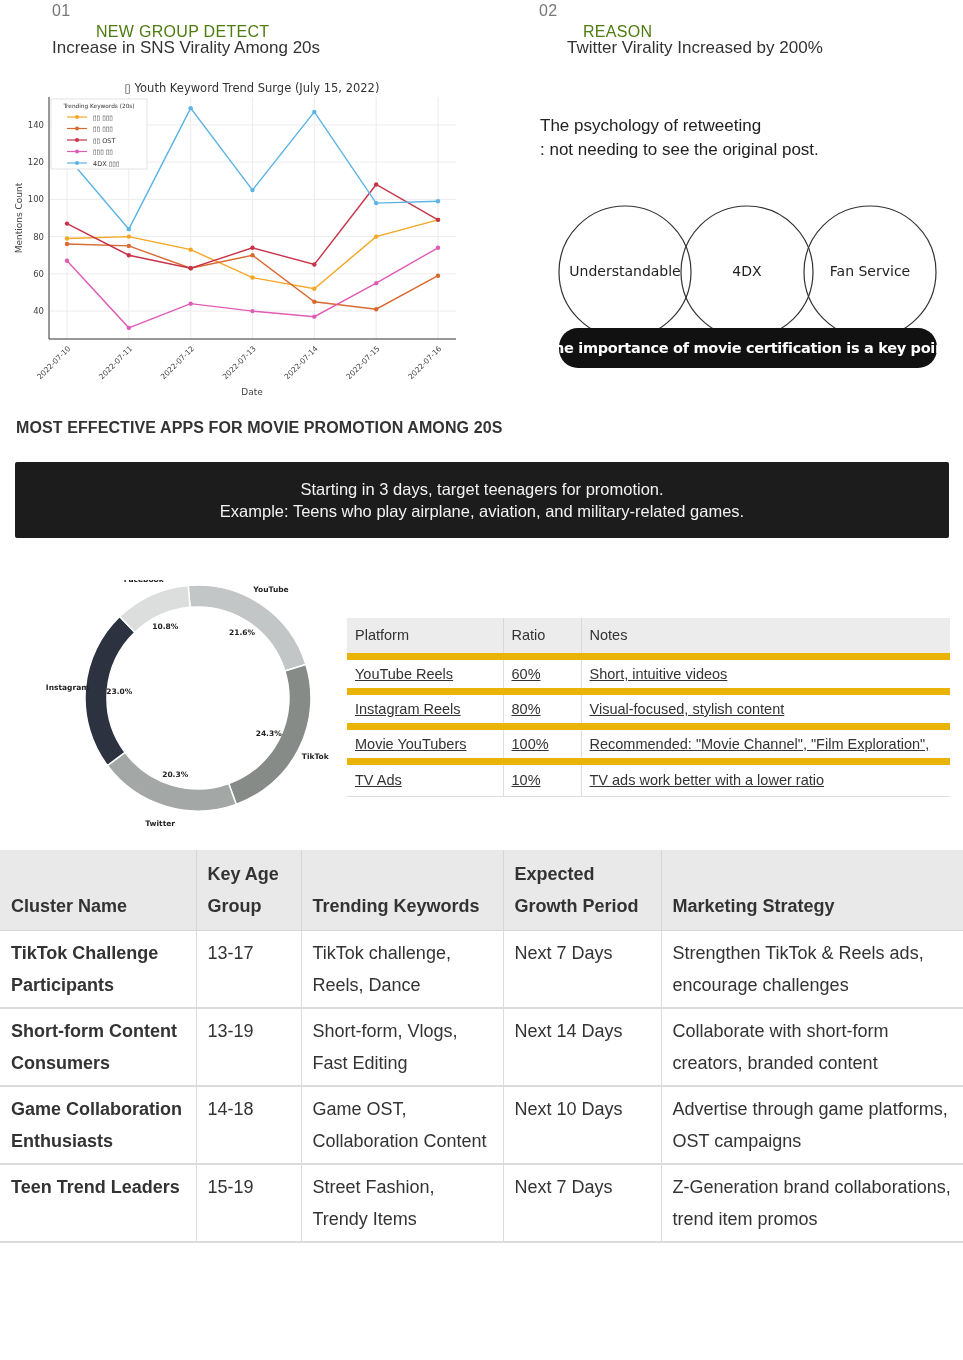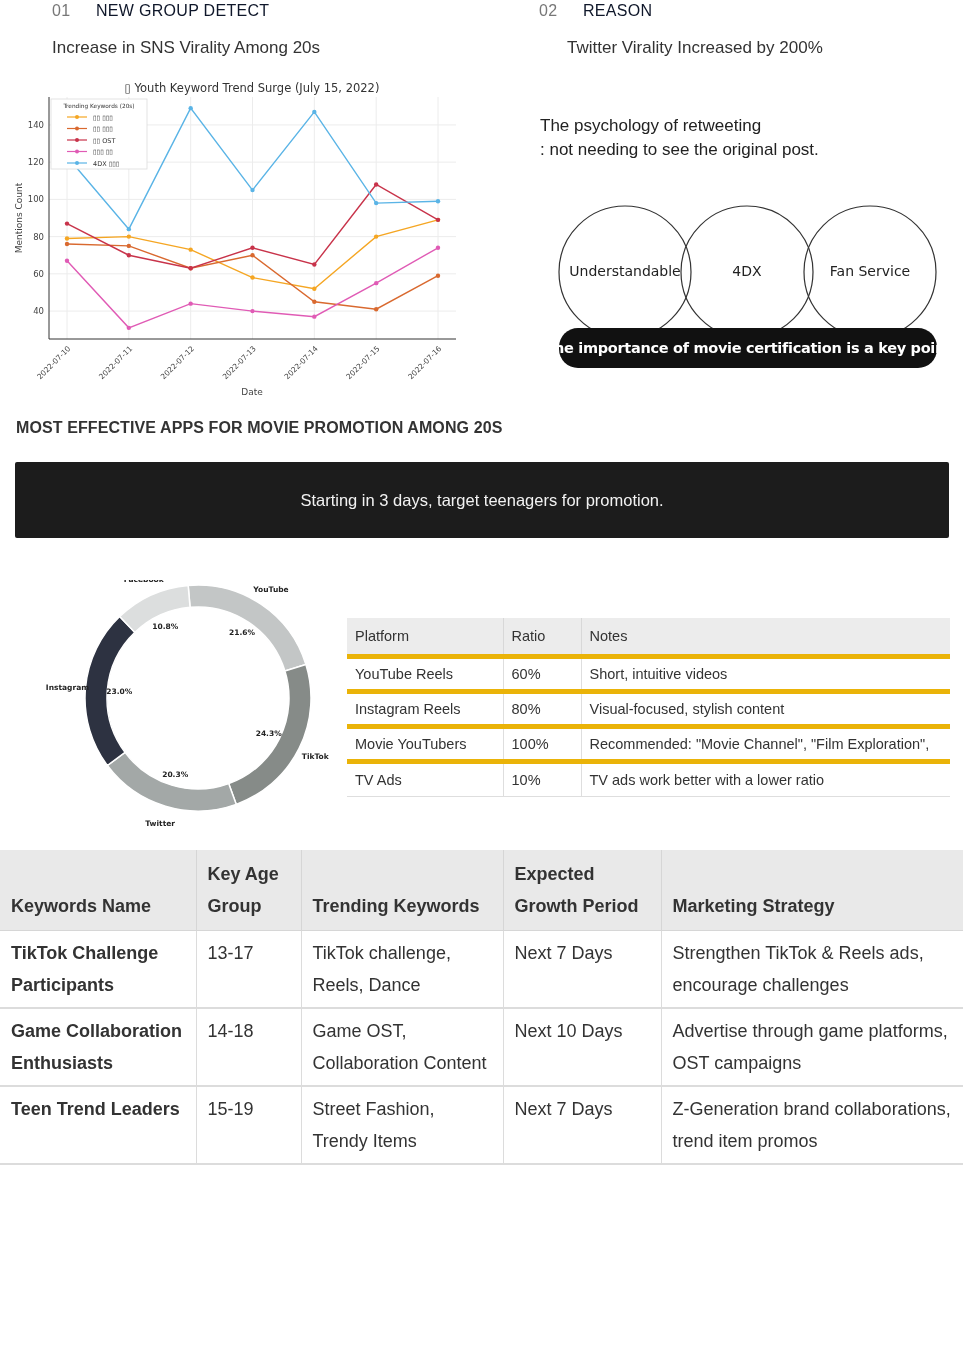--- a/index.html
+++ b/index.html
@@ -1,31 +1,31 @@
 <!DOCTYPE html>
 <html><head>
 <meta charset="utf-8">
 <style>
   * { box-sizing: border-box; margin: 0; padding: 0; }
   body { width: 963px; height: 1360px; background: #ffffff; font-family: "Liberation Sans", sans-serif; color: #222; position: relative; overflow: hidden; }
   .abs { position: absolute; }
   .sec-num { font-size: 16px; color: #777; letter-spacing: 0.3px; }
-  .sec-title { font-size: 16px; color: #0f172a; letter-spacing: 0.3px; }
+  .sec-title { font-size: 16px; color: #4d7c0f; letter-spacing: 0.3px; margin-top: 21px; }
   .subhead { font-size: 17px; color: #333; }
   .body-text { font-size: 17px; color: #222; line-height: 24px; }
   #line-chart text { font-family: "DejaVu Sans", sans-serif; }
   .venn-label { font-family: "DejaVu Sans", sans-serif; font-size: 14px; fill: #222; }
   .pill { left: 559px; top: 328px; width: 378px; height: 40px; background: #111; border-radius: 19px; color: #fff; font-size: 14.5px; font-weight: bold; display: flex; align-items: center; justify-content: center; white-space: nowrap; font-family: "DejaVu Sans", sans-serif; letter-spacing: -0.3px; }
   .apps-title { left: 16px; top: 419px; font-size: 16px; font-weight: bold; color: #333; letter-spacing: 0.1px; }
   .banner { left: 15px; top: 462px; width: 934px; height: 76px; background: #1c1c1c; color: #f2f2f2; display: flex; flex-direction: column; align-items: center; justify-content: center; font-size: 16.5px; line-height: 22px; border-radius: 2px; }
   #donut text { font-family: "DejaVu Sans", sans-serif; font-weight: bold; }
   table { border-collapse: collapse; }
   .ptable { left: 347px; top: 618px; width: 603px; font-size: 14.5px; color: #333; }
   .ptable th { background: #ececec; font-weight: normal; text-align: left; padding: 0 8px; height: 38px; border-right: 1px solid #d8d8d8; }
-  .ptable td { padding: 4px 8px; height: 35px; border-top: 5px solid #eab308; border-right: 1px solid #dedede; white-space: nowrap; overflow: hidden; }
+  .ptable td { padding: 4px 8px; height: 35px; border-top: 7px solid #eab308; border-right: 1px solid #dedede; white-space: nowrap; overflow: hidden; text-decoration: underline; }
   .ptable tr:last-child td { border-bottom: 1px solid #dedede; }
   .ptable th:last-child, .ptable td:last-child { border-right: none; }
   .ctable { left: 0; top: 850px; width: 963px; font-size: 18px; color: #333; }
   .ctable th { background: #e9e9e9; font-weight: bold; text-align: left; vertical-align: bottom; padding: 8px 11px 8px 11px; line-height: 32px; border-right: 1px solid #d6d6d6; border-bottom: 1px solid #d6d6d6; }
   .ctable td { vertical-align: top; padding: 6px 11px 6px 11px; line-height: 32px; border-right: 1px solid #dcdcdc; border-bottom: 2px solid #dcdcdc; }
   .ctable th:last-child, .ctable td:last-child { border-right: none; }
   .ctable td.name { font-weight: bold; }
 </style>
 </head>
 <body>
@@ -147,20 +147,21 @@
   <circle cx="320" cy="77" r="66" fill="none" stroke="#333" stroke-width="1.2"></circle>
   <text class="venn-label" x="75" y="81" text-anchor="middle">Understandable</text>
   <text class="venn-label" x="197" y="81" text-anchor="middle">4DX</text>
   <text class="venn-label" x="320" y="81" text-anchor="middle">Fan Service</text>
 </svg>
 <div class="abs pill">The importance of movie certification is a key point</div>
 
 <div class="abs apps-title">MOST EFFECTIVE APPS FOR MOVIE PROMOTION AMONG 20S</div>
 <div class="abs banner">
   <div>Starting in 3 days, target teenagers for promotion.</div>
+  <div>Example: Teens who play airplane, aviation, and military-related games.</div>
 </div>
 
 <svg id="donut" class="abs" style="left:20px;top:580px;" width="330" height="255">
   <g id="donut-slices">
       <path d="M168.15140106951463,5.429999115632754 A113,113 0 0 1 285.9231005383018,84.50963765201101 L264.9115234423492,91.02988518878763 A91,91 0 0 0 170.0688274099631,27.346282473651158 Z" fill="#c3c6c6" stroke="#fff" stroke-width="1.5"></path>
       <path d="M285.9231005383018,84.50963765201101 A113,113 0 0 1 216.2031506336441,224.34622363611743 L208.76536909435055,203.641649122891 A91,91 0 0 0 264.9115234423492,91.02988518878763 Z" fill="#868b88" stroke="#fff" stroke-width="1.5"></path>
       <path d="M216.2031506336441,224.34622363611743 A113,113 0 0 1 87.37578473073475,185.50001190244245 L105.01943726103417,172.35841666479877 A91,91 0 0 0 208.76536909435055,203.641649122891 Z" fill="#a3a8a7" stroke="#fff" stroke-width="1.5"></path>
       <path d="M87.37578473073475,185.50001190244245 A113,113 0 0 1 99.67401991376002,36.55037849363609 L114.92332577125808,52.4078269285034 A91,91 0 0 0 105.01943726103417,172.35841666479877 Z" fill="#2d3241" stroke="#fff" stroke-width="1.5"></path>
       <path d="M99.67401991376002,36.55037849363609 A113,113 0 0 1 168.15140106951472,5.429999115632739 L170.06882740996318,27.346282473651144 A91,91 0 0 0 114.92332577125808,52.4078269285034 Z" fill="#dcdede" stroke="#fff" stroke-width="1.5"></path>
     </g>
@@ -206,36 +207,43 @@
       <td>TV Ads</td>
       <td>10%</td>
       <td>TV ads work better with a lower ratio</td>
     </tr>
   </tbody>
 </table>
 
 <table class="abs ctable">
   <thead>
     <tr>
-      <th style="width:196px">Keywords Name</th>
+      <th style="width:196px">Cluster Name</th>
       <th style="width:105px">Key Age Group</th>
       <th style="width:202px">Trending Keywords</th>
       <th style="width:158px">Expected Growth Period</th>
       <th>Marketing Strategy</th>
     </tr>
   </thead>
   <tbody>
     <tr>
       <td class="name">TikTok Challenge Participants</td>
       <td>13-17</td>
       <td>TikTok challenge, Reels, Dance</td>
       <td>Next 7 Days</td>
       <td>Strengthen TikTok &amp; Reels ads, encourage challenges</td>
     </tr>
     <tr>
+      <td class="name">Short-form Content Consumers</td>
+      <td>13-19</td>
+      <td>Short-form, Vlogs, Fast Editing</td>
+      <td>Next 14 Days</td>
+      <td>Collaborate with short-form creators, branded content</td>
+    </tr>
+    <tr>
       <td class="name">Game Collaboration Enthusiasts</td>
       <td>14-18</td>
       <td>Game OST, Collaboration Content</td>
       <td>Next 10 Days</td>
       <td>Advertise through game platforms, OST campaigns</td>
     </tr>
     <tr>
       <td class="name">Teen Trend Leaders</td>
       <td>15-19</td>
       <td>Street Fashion, Trendy Items</td>

